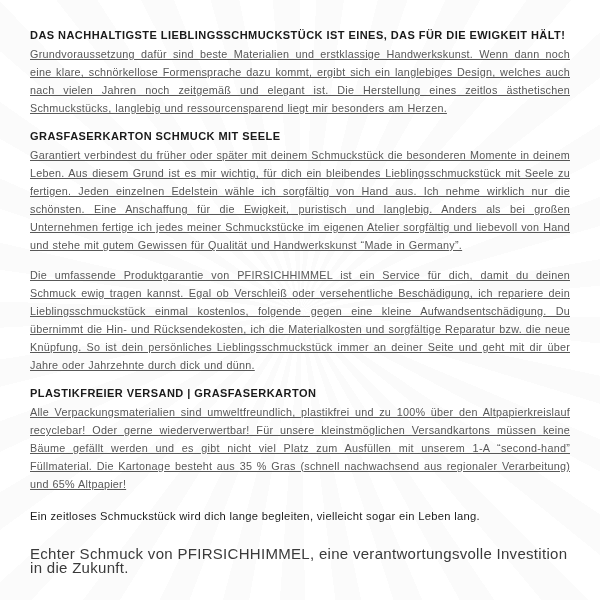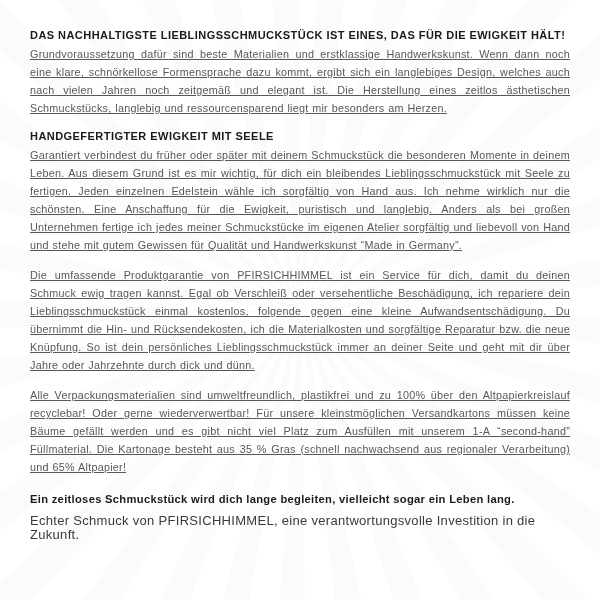--- a/index.html
+++ b/index.html
@@ -38,52 +38,53 @@
     color: #585858;
     letter-spacing: 0.25px;
     text-align: justify;
     word-spacing: 0.5px;
     text-decoration: underline;
   }
   .conclusion {
     margin-top: 16px;
     font-size: 11.2px;
     line-height: 15px;
-    font-weight: bold;
+    font-weight: normal;
     color: #1c1c1c;
     letter-spacing: 0.3px;
   }
   .footer-line {
-    margin-top: 7px;
-    font-size: 13px;
+    margin-top: 23px;
+    font-size: 15px;
     line-height: 14px;
     color: #3a3a3a;
     letter-spacing: 0.3px;
   }
 </style>
 </head>
 <body>
 
 <div class="page">
 
   <div class="section">
     <div class="section-heading">DAS NACHHALTIGSTE LIEBLINGSSCHMUCKSTÜCK IST EINES, DAS FÜR DIE EWIGKEIT HÄLT!</div>
     <div class="section-body">Grundvoraussetzung dafür sind beste Materialien und erstklassige Handwerkskunst. Wenn dann noch eine klare, schnörkellose Formensprache dazu kommt, ergibt sich ein langlebiges Design, welches auch nach vielen Jahren noch zeitgemäß und elegant ist. Die Herstellung eines zeitlos ästhetischen Schmuckstücks, langlebig und ressourcensparend liegt mir besonders am Herzen.</div>
   </div>
 
   <div class="section">
-    <div class="section-heading">HANDGEFERTIGTER EWIGKEIT MIT SEELE</div>
+    <div class="section-heading">GRASFASERKARTON SCHMUCK MIT SEELE</div>
     <div class="section-body">Garantiert verbindest du früher oder später mit deinem Schmuckstück die besonderen Momente in deinem Leben. Aus diesem Grund ist es mir wichtig, für dich ein bleibendes Lieblingsschmuckstück mit Seele zu fertigen. Jeden einzelnen Edelstein wähle ich sorgfältig von Hand aus. Ich nehme wirklich nur die schönsten. Eine Anschaffung für die Ewigkeit, puristisch und langlebig. Anders als bei großen Unternehmen fertige ich jedes meiner Schmuckstücke im eigenen Atelier sorgfältig und liebevoll von Hand und stehe mit gutem Gewissen für Qualität und Handwerkskunst “Made in Germany”.</div>
   </div>
 
   <div class="section">
     <div class="section-body">Die umfassende Produktgarantie von PFIRSICHHIMMEL ist ein Service für dich, damit du deinen Schmuck ewig tragen kannst. Egal ob Verschleiß oder versehentliche Beschädigung, ich repariere dein Lieblingsschmuckstück einmal kostenlos, folgende gegen eine kleine Aufwandsentschädigung. Du übernimmt die Hin- und Rücksendekosten, ich die Materialkosten und sorgfältige Reparatur bzw. die neue Knüpfung. So ist dein persönliches Lieblingsschmuckstück immer an deiner Seite und geht mit dir über Jahre oder Jahrzehnte durch dick und dünn.</div>
   </div>
 
   <div class="section">
+    <div class="section-heading">PLASTIKFREIER VERSAND | GRASFASERKARTON</div>
     <div class="section-body">Alle Verpackungsmaterialien sind umweltfreundlich, plastikfrei und zu 100% über den Altpapierkreislauf recyclebar! Oder gerne wiederverwertbar! Für unsere kleinstmöglichen Versandkartons müssen keine Bäume gefällt werden und es gibt nicht viel Platz zum Ausfüllen mit unserem 1-A “second-hand” Füllmaterial. Die Kartonage besteht aus 35 % Gras (schnell nachwachsend aus regionaler Verarbeitung) und 65% Altpapier!</div>
   </div>
 
   <div class="conclusion">
     <div>Ein zeitloses Schmuckstück wird dich lange begleiten, vielleicht sogar ein Leben lang.</div>
   </div>
 
   <div class="footer-line">Echter Schmuck von PFIRSICHHIMMEL, eine verantwortungsvolle Investition in die Zukunft.</div>
 
 </div>

